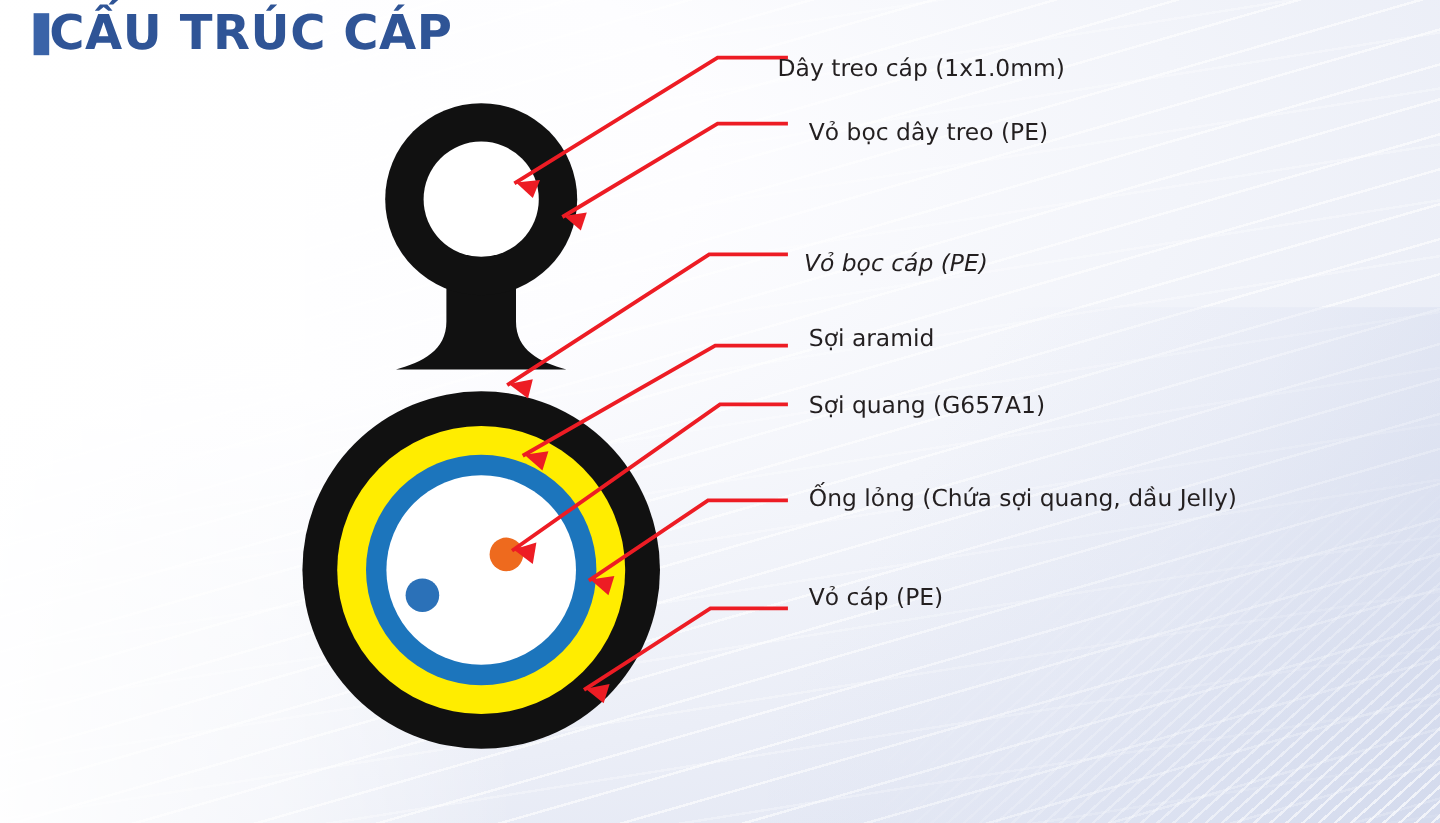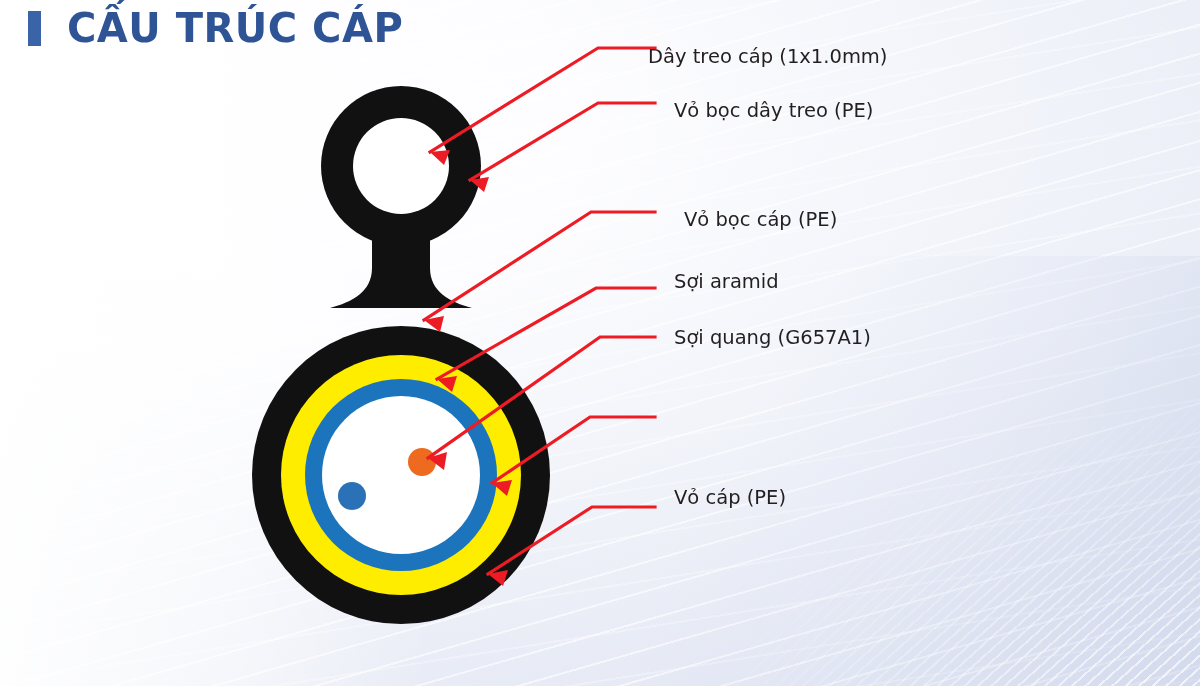--- a/index.html
+++ b/index.html
@@ -56,21 +56,21 @@
     background:linear-gradient(300deg, rgba(198,207,231,.55) 0%, rgba(214,221,240,.25) 45%, rgba(255,255,255,0) 75%);
   }
   .bg-wash-left{
     position:absolute;left:0;top:0;width:430px;height:686px;
     background:linear-gradient(90deg, rgba(255,255,255,.95) 0%, rgba(255,255,255,.55) 55%, rgba(255,255,255,0) 100%);
   }
 
   
   #title-block{
     position:absolute;left:28px;top:8px;
-    display:flex;align-items:center;gap:26px;
+    display:flex;align-items:center;gap:0;
   }
   #title-bullet{width:13px;height:35px;background:#3a63a8;}
   #title-text{
     font-family:"DejaVu Sans", sans-serif;
     font-size:40px;font-weight:bold;letter-spacing:.5px;
     color:#2f5496;line-height:1;white-space:nowrap;
   }
 
   
   #diagram{position:absolute;left:0;top:0;width:1200px;height:686px;}
@@ -152,18 +152,19 @@
       <polygon points="424,320 444,316 440,332"></polygon>
       <polygon points="437,379 457,376 452,392"></polygon>
       <polygon points="428,458 447,452 444,470"></polygon>
       <polygon points="492,483 512,480 507,496"></polygon>
       <polygon points="488,574 508,570 503,586"></polygon>
     </g>
   </svg>
 
   <div class="label" style="left:648px;top:47px;">Dây treo cáp (1x1.0mm)</div>
   <div class="label" style="left:674px;top:101px;">Vỏ bọc dây treo (PE)</div>
-  <div class="label" style="left:684px;top:210px;">Vỏ bọc cáp (PE)</div>
+  <div class="label" style="left:670px;top:210px;font-style:italic;">Vỏ bọc cáp (PE)</div>
   <div class="label" style="left:674px;top:272px;">Sợi aramid</div>
   <div class="label" style="left:674px;top:328px;">Sợi quang (G657A1)</div>
+  <div class="label" style="left:674px;top:406px;">Ống lỏng (Chứa sợi quang, dầu Jelly)</div>
   <div class="label" style="left:674px;top:488px;">Vỏ cáp (PE)</div>
 
 </div>
 
 </body></html>

